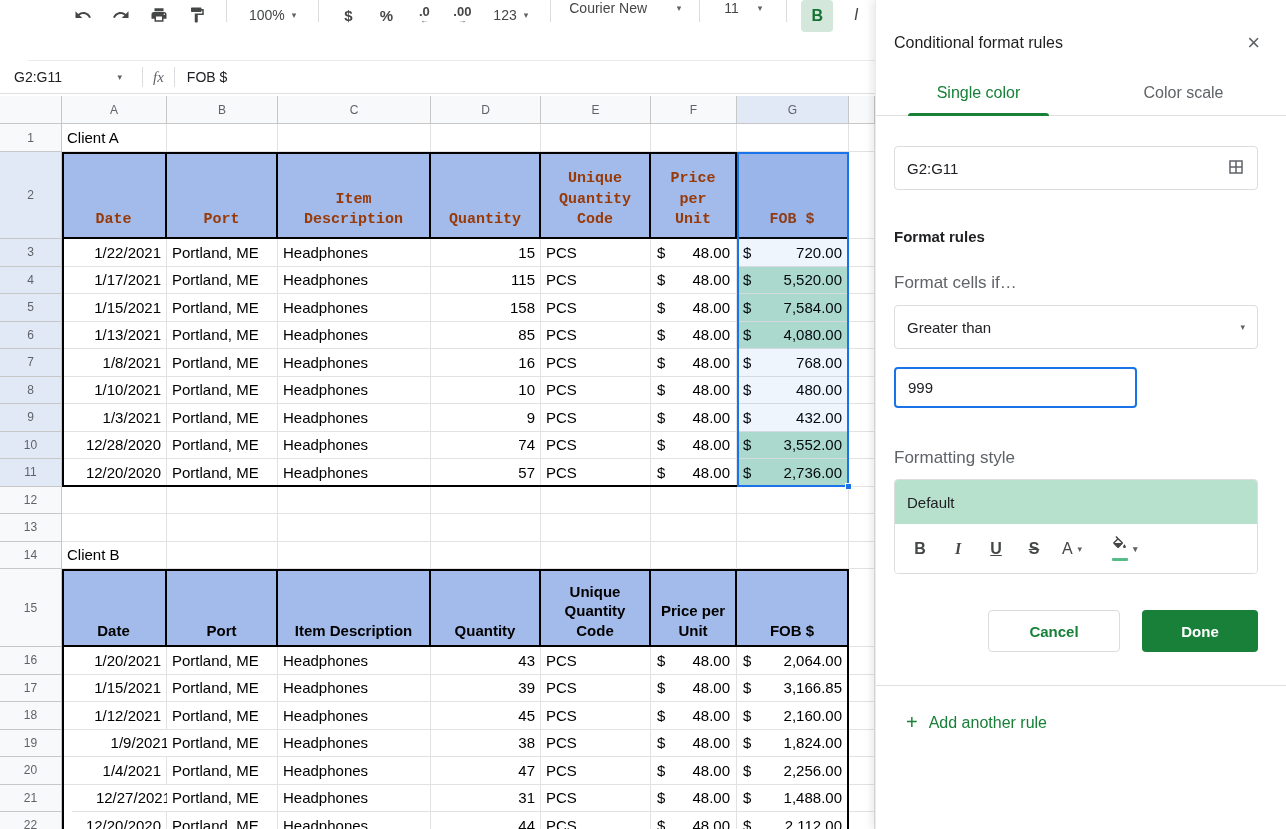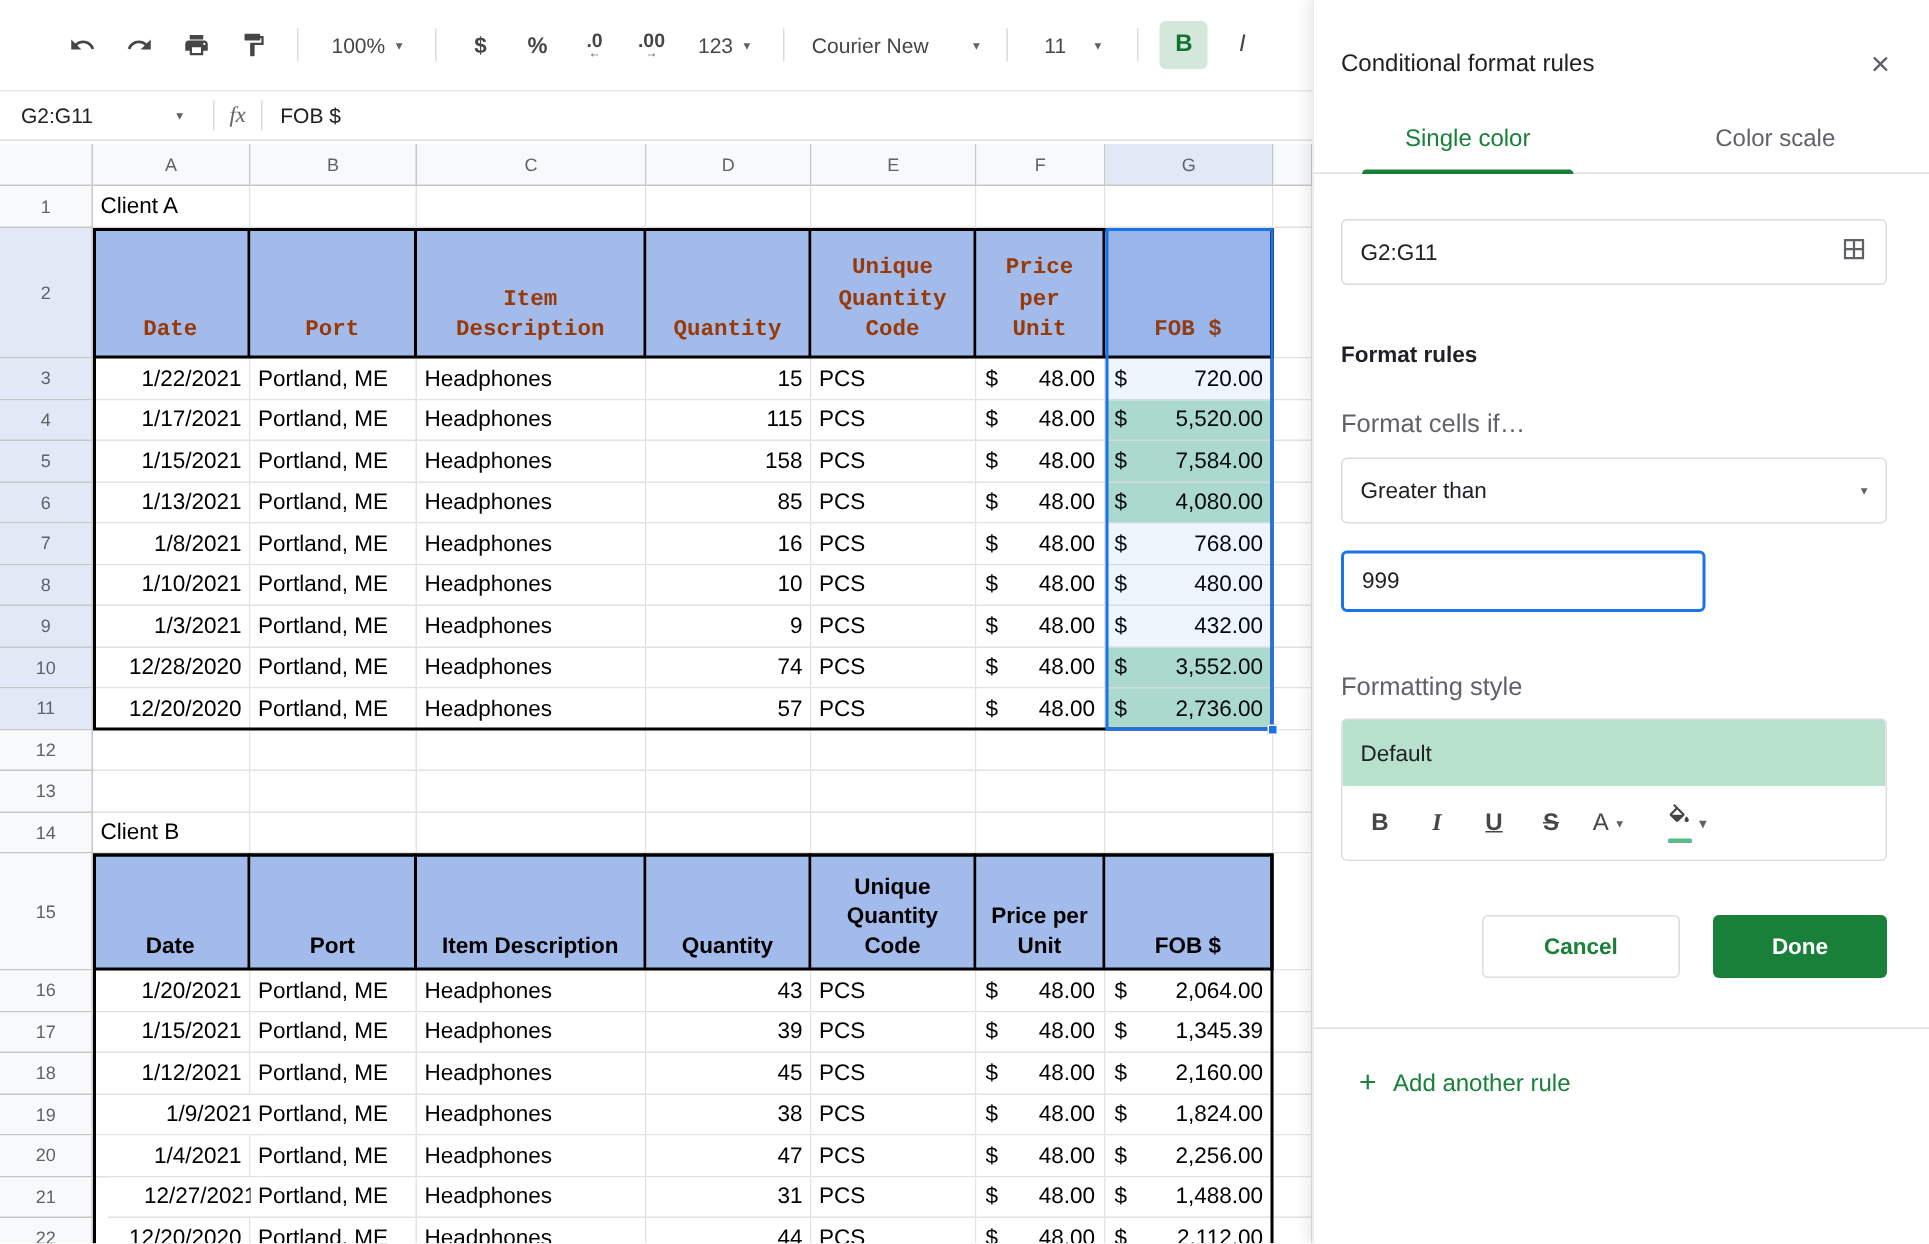--- a/index.html
+++ b/index.html
@@ -1,20 +1,20 @@
 <!DOCTYPE html>
 <html style="--header-fill: #a3bbea; --header-text-a: #983908; --cond-green: #b7e1cd; --accent-green: #188038; --accent-blue: #1a73e8; --done-bg: #188038;"><head>
 <meta charset="utf-8">
 <style>
   * { margin:0; padding:0; box-sizing:border-box; }
   body { font-family:"Liberation Sans", sans-serif; background:#fff; }
   .app { position:relative; width:1286px; height:829px; overflow:hidden; background:#fff; }
 
   
-  .toolbar { height:61px; border-bottom:1px solid #e8eaed; display:flex; align-items:center; padding-left:40px; gap:8px; }
+  .toolbar { height:61px; border-bottom:1px solid #e8eaed; display:flex; align-items:flex-start; padding-left:40px; gap:8px;margin-left:28px; }
   .tb-icon { min-width:30px; height:30px; display:flex; align-items:center; justify-content:center;
              color:#444746; font-size:15px; font-weight:600; border-radius:4px; }
   .tb-icon svg { display:block; }
   .tb-sep { width:1px; height:22px; background:#dadce0; margin:0 6px; }
   .tb-drop { display:flex; align-items:center; gap:7px; color:#444746; font-size:14px; padding:0 8px; height:30px; }
   .caret { font-size:9px; color:#5f6368; }
   .tb-font { width:120px; display:flex; align-items:center; justify-content:space-between; color:#444746; font-size:14px; padding:0 4px; }
   .tb-size { width:58px; display:flex; align-items:center; justify-content:space-between; color:#444746; font-size:14px; padding:0 10px; }
   .bold-active { background:#d3e7da; color:#137333; font-weight:700; font-size:16px; width:32px; height:32px; }
   .italic-btn { font-style:italic; font-size:16px; font-weight:500; }
@@ -389,21 +389,21 @@
       <div class="c al" style="left: 167px; top: 578.5px; width: 111px; height: 27.5px;">Portland, ME</div>
       <div class="c al" style="left: 278px; top: 578.5px; width: 153px; height: 27.5px;">Headphones</div>
       <div class="c ar" style="left: 431px; top: 578.5px; width: 110px; height: 27.5px;">39</div>
       <div class="c al" style="left: 541px; top: 578.5px; width: 110px; height: 27.5px;">PCS</div>
       <div class="c money" style="left: 651px; top: 578.5px; width: 86px; height: 27.5px;">
         <span>$</span>
         <span>48.00</span>
       </div>
       <div class="c money" style="left: 737px; top: 578.5px; width: 112px; height: 27.5px;">
         <span>$</span>
-        <span>1,345.39</span>
+        <span>3,166.85</span>
       </div>
       <div class="c " style="left: 849px; top: 578.5px; width: 26px; height: 27.5px;"></div>
       <div class="c ar" style="left: 62px; top: 606px; width: 105px; height: 27.5px;">1/12/2021</div>
       <div class="c al" style="left: 167px; top: 606px; width: 111px; height: 27.5px;">Portland, ME</div>
       <div class="c al" style="left: 278px; top: 606px; width: 153px; height: 27.5px;">Headphones</div>
       <div class="c ar" style="left: 431px; top: 606px; width: 110px; height: 27.5px;">45</div>
       <div class="c al" style="left: 541px; top: 606px; width: 110px; height: 27.5px;">PCS</div>
       <div class="c money" style="left: 651px; top: 606px; width: 86px; height: 27.5px;">
         <span>$</span>
         <span>48.00</span>

